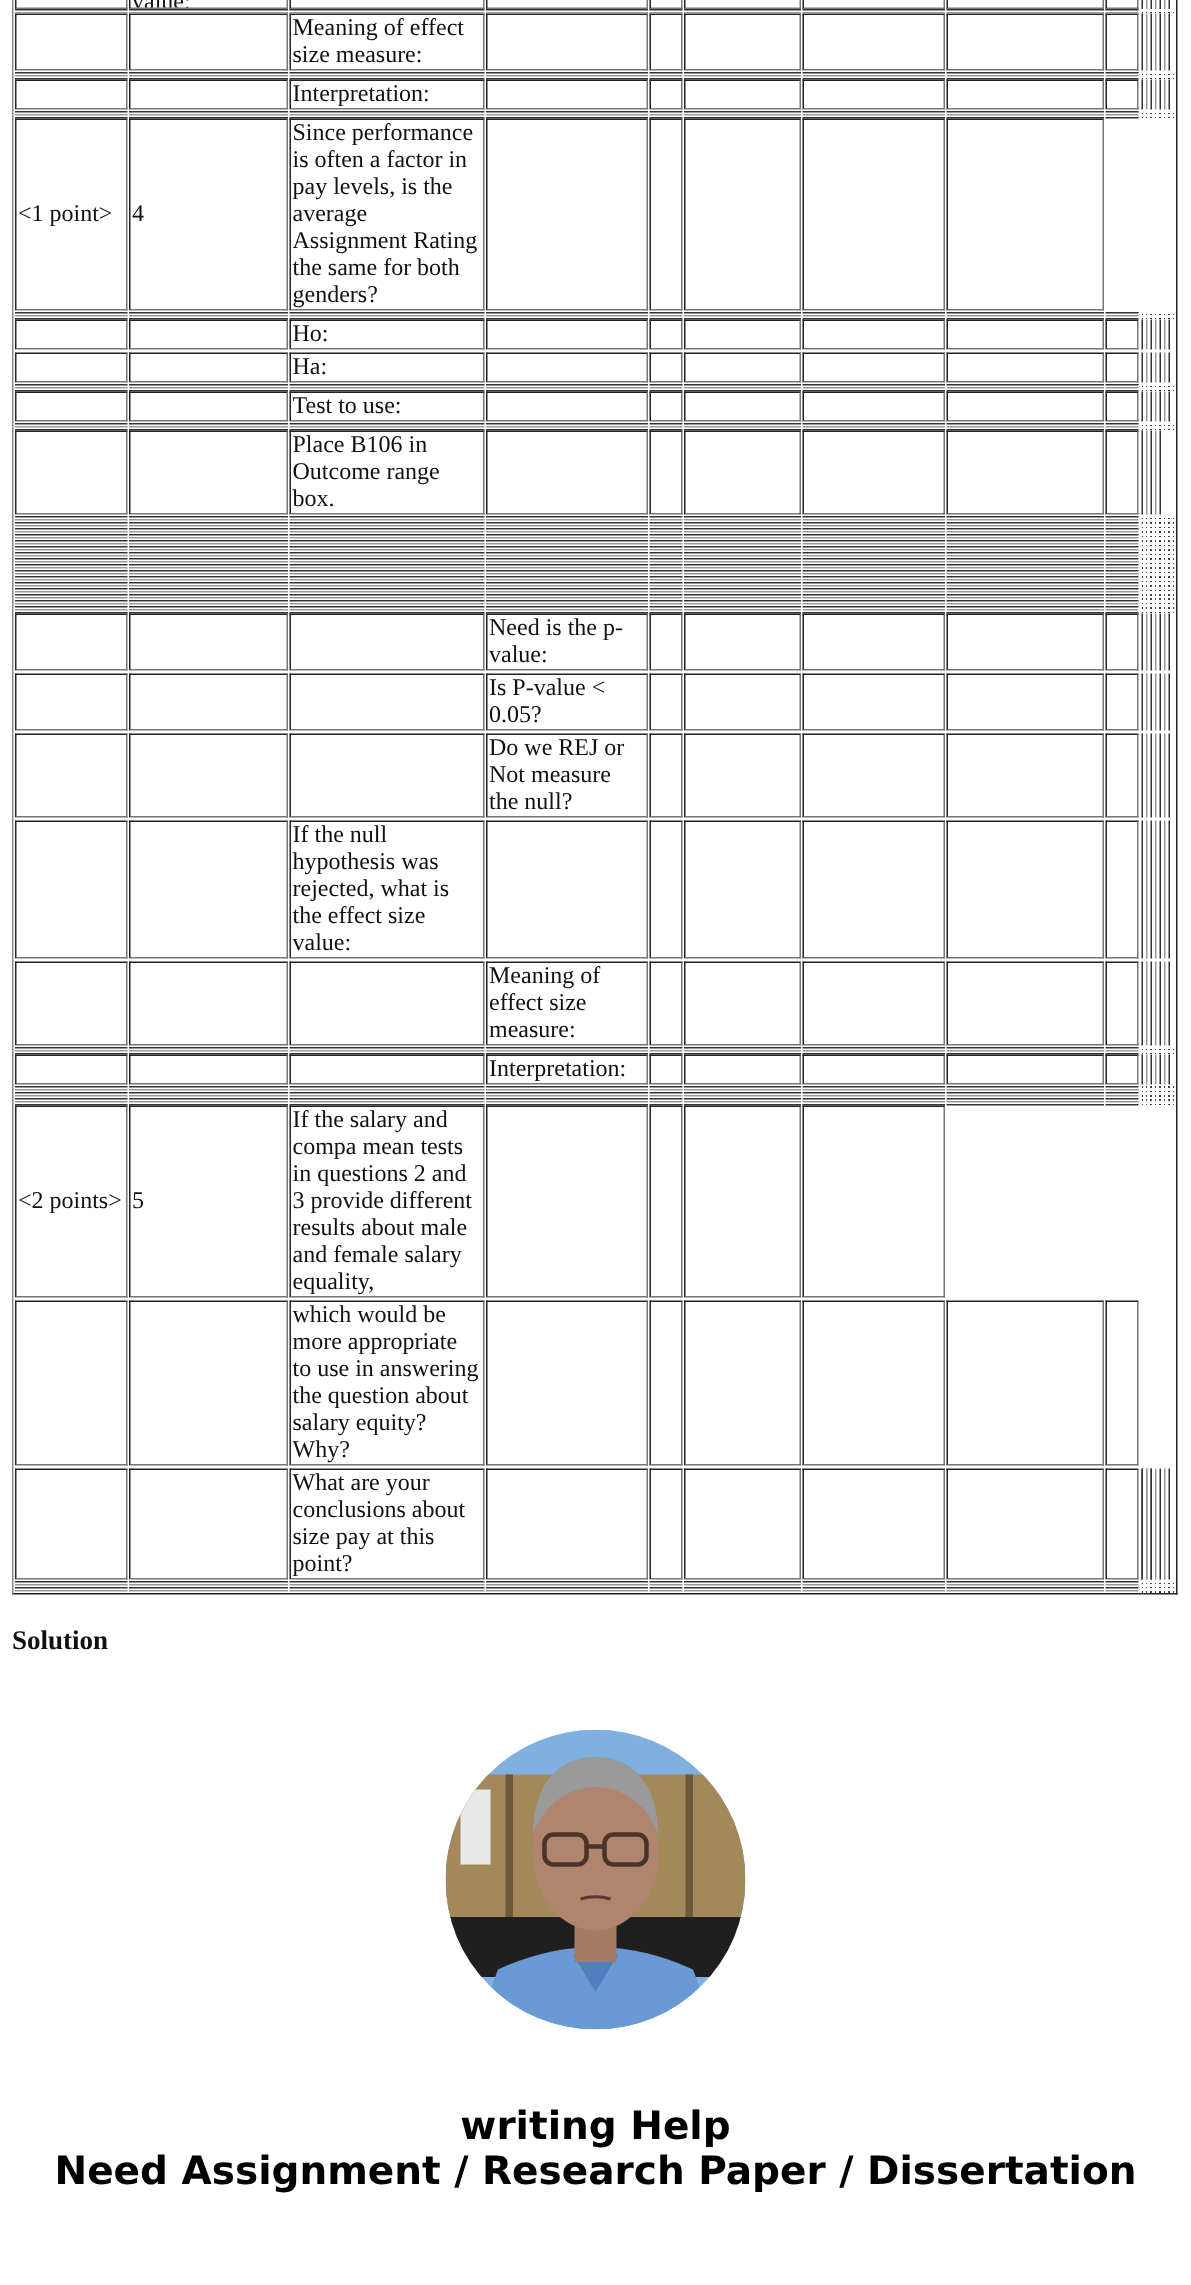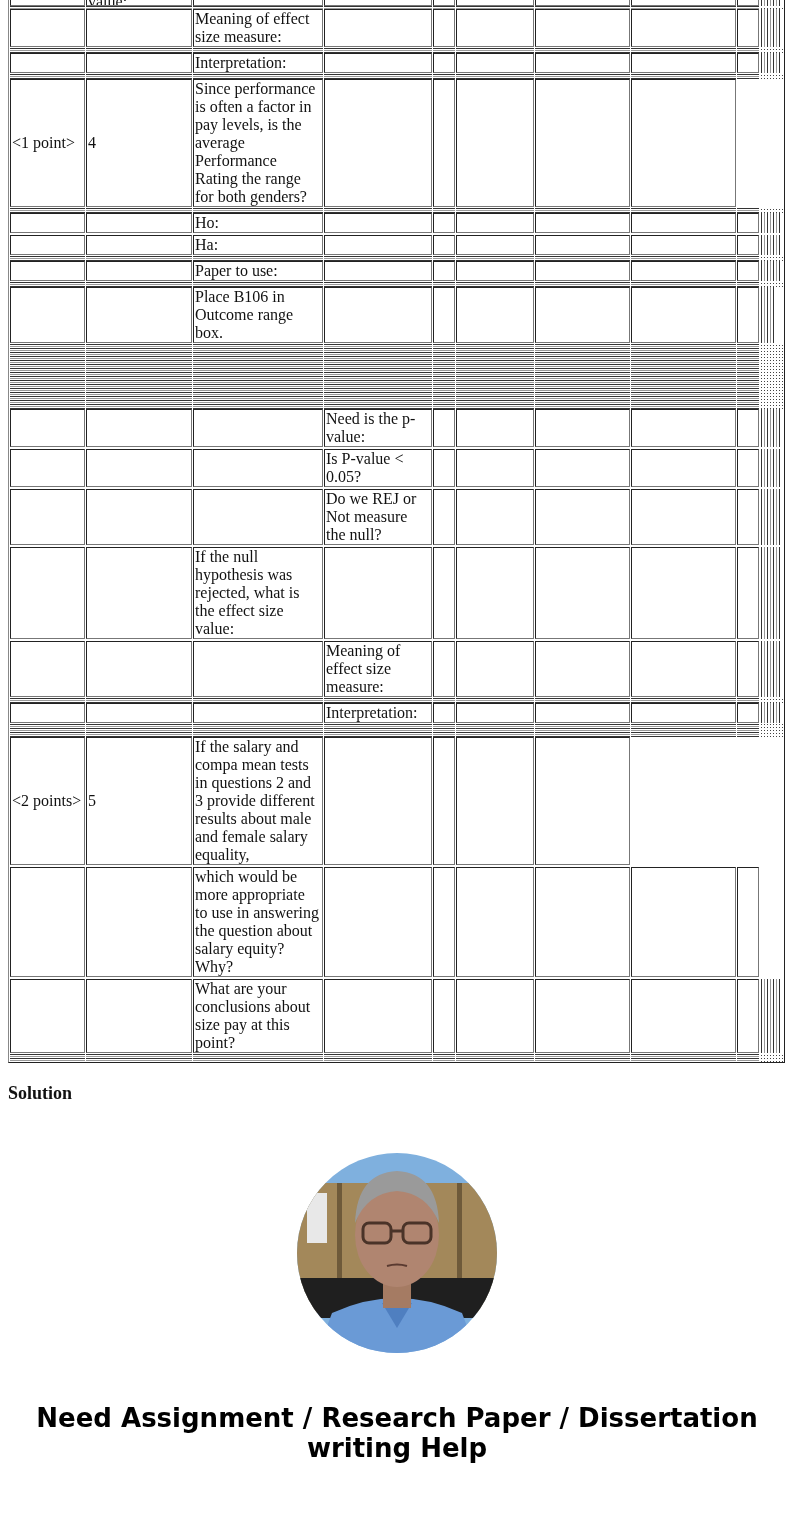--- a/index.html
+++ b/index.html
@@ -71,21 +71,21 @@
       <div class="v" style="left: 0px;"></div>
       <div class="v2" style="left: 3px;"></div>
       <div class="v" style="left: 6px;"></div>
       <div class="v2" style="left: 9px;"></div>
       <div class="v" style="left: 12px;"></div>
       <div class="v2" style="left: 15px;"></div>
       <div class="v" style="left: 18px;"></div>
     </div>
     <div class="cell" style="left: 10px; top: 79px; width: 75px; height: 128px; display: flex; align-items: center;">&lt;1 point&gt;</div>
     <div class="cell" style="left: 86px; top: 79px; width: 106px; height: 128px; display: flex; align-items: center;">4</div>
-    <div class="cell" style="left: 193px; top: 79px; width: 130px; height: 128px;">Since performance is often a factor in pay levels, is the average Performance Rating the range for both genders?</div>
+    <div class="cell" style="left: 193px; top: 79px; width: 130px; height: 128px;">Since performance is often a factor in pay levels, is the average Assignment Rating the same for both genders?</div>
     <div class="cell" style="left: 324px; top: 79px; width: 108px; height: 128px;"></div>
     <div class="cell" style="left: 433px; top: 79px; width: 22px; height: 128px;"></div>
     <div class="cell" style="left: 456px; top: 79px; width: 78px; height: 128px;"></div>
     <div class="cell" style="left: 535px; top: 79px; width: 95px; height: 128px;"></div>
     <div class="cell" style="left: 631px; top: 79px; width: 105px; height: 128px;"></div>
     <div class="cell" style="left: 10px; top: 213px; width: 75px; height: 20px;"></div>
     <div class="cell" style="left: 86px; top: 213px; width: 106px; height: 20px;"></div>
     <div class="cell" style="left: 193px; top: 213px; width: 130px; height: 20px;">Ho:</div>
     <div class="cell" style="left: 324px; top: 213px; width: 108px; height: 20px;"></div>
     <div class="cell" style="left: 433px; top: 213px; width: 22px; height: 20px;"></div>
@@ -115,21 +115,21 @@
       <div class="v" style="left: 0px;"></div>
       <div class="v2" style="left: 3px;"></div>
       <div class="v" style="left: 6px;"></div>
       <div class="v2" style="left: 9px;"></div>
       <div class="v" style="left: 12px;"></div>
       <div class="v2" style="left: 15px;"></div>
       <div class="v" style="left: 18px;"></div>
     </div>
     <div class="cell" style="left: 10px; top: 261px; width: 75px; height: 20px;"></div>
     <div class="cell" style="left: 86px; top: 261px; width: 106px; height: 20px;"></div>
-    <div class="cell" style="left: 193px; top: 261px; width: 130px; height: 20px;">Paper to use:</div>
+    <div class="cell" style="left: 193px; top: 261px; width: 130px; height: 20px;">Test to use:</div>
     <div class="cell" style="left: 324px; top: 261px; width: 108px; height: 20px;"></div>
     <div class="cell" style="left: 433px; top: 261px; width: 22px; height: 20px;"></div>
     <div class="cell" style="left: 456px; top: 261px; width: 78px; height: 20px;"></div>
     <div class="cell" style="left: 535px; top: 261px; width: 95px; height: 20px;"></div>
     <div class="cell" style="left: 631px; top: 261px; width: 105px; height: 20px;"></div>
     <div class="cell" style="left: 737px; top: 261px; width: 22px; height: 20px;"></div>
     <div class="vbars" style="left: 761px; top: 261px; height: 20px; width: 22px;">
       <div class="v" style="left: 0px;"></div>
       <div class="v2" style="left: 3px;"></div>
       <div class="v" style="left: 6px;"></div>
@@ -1085,15 +1085,15 @@
     <ellipse cx="100" cy="82" rx="42" ry="52" fill="#b08570"></ellipse>
     <path d="M58 70 Q60 20 100 18 Q140 20 142 70 Q130 40 100 38 Q70 40 58 70 Z" fill="#9a9a9a"></path>
     <rect x="66" y="70" width="28" height="20" rx="6" fill="none" stroke="#4a3328" stroke-width="3"></rect>
     <rect x="106" y="70" width="28" height="20" rx="6" fill="none" stroke="#4a3328" stroke-width="3"></rect>
     <line x1="94" y1="78" x2="106" y2="78" stroke="#4a3328" stroke-width="3"></line>
     <path d="M90 113 Q100 110 110 113" stroke="#5a3a30" stroke-width="2" fill="none"></path>
   </svg>
 </div>
 
 <div class="promo">
+  <div>writing Help</div>
   <div>Need Assignment / Research Paper / Dissertation</div>
-  <div>writing Help</div>
 </div>
 
 </body></html>

